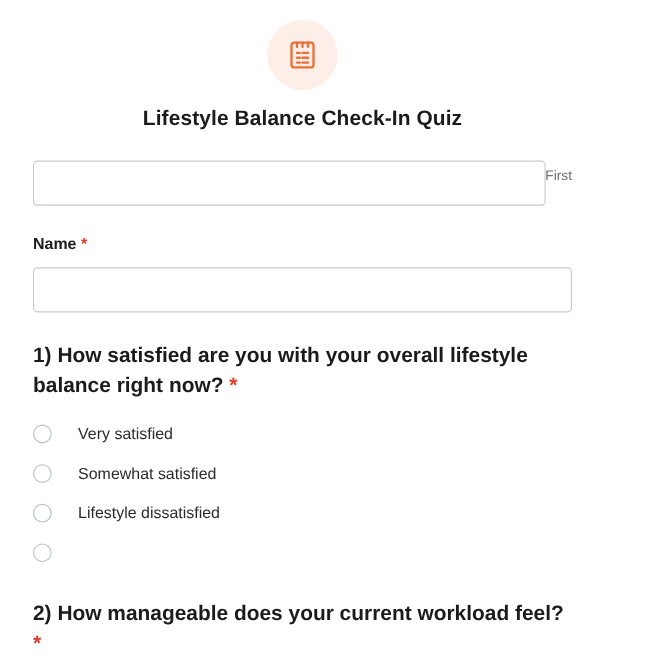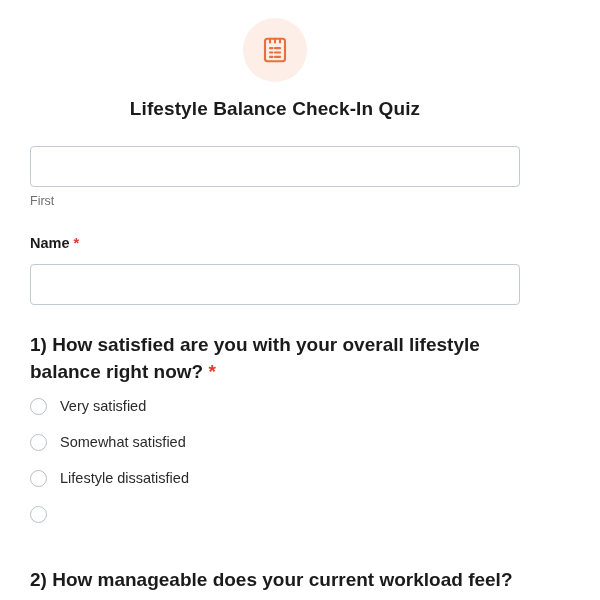--- a/index.html
+++ b/index.html
@@ -58,21 +58,21 @@
     color: #e03b28;
     font-weight: bold;
   }
   .name-row {
     display: flex;
     gap: 20px;
   }
   .name-col {
     flex: 1;
     display: flex;
-    flex-direction: column;
+    flex-direction: row;
   }
   .text-input {
     box-sizing: border-box;
     width: 100%;
     height: 41px;
     border: 1px solid #c3cad3;
     border-radius: 4px;
     background: #fff;
     font-family: "Liberation Sans", sans-serif;
     font-size: 14px;
@@ -96,22 +96,22 @@
     font-size: 19px;
     font-weight: bold;
     color: #1b1b1b;
     line-height: 1.45;
   }
   .options {
     margin-top: 12px;
   }
   .option-row {
     display: flex;
-    align-items: flex-start;
-    gap: 13px;
+    align-items: center;
+    gap: 24px;
     height: 36px;
   }
   .radio {
     width: 17px;
     height: 17px;
     border-radius: 50%;
     border: 1.6px solid #b8bfc8;
     background: #fff;
     box-sizing: border-box;
     flex: none;

